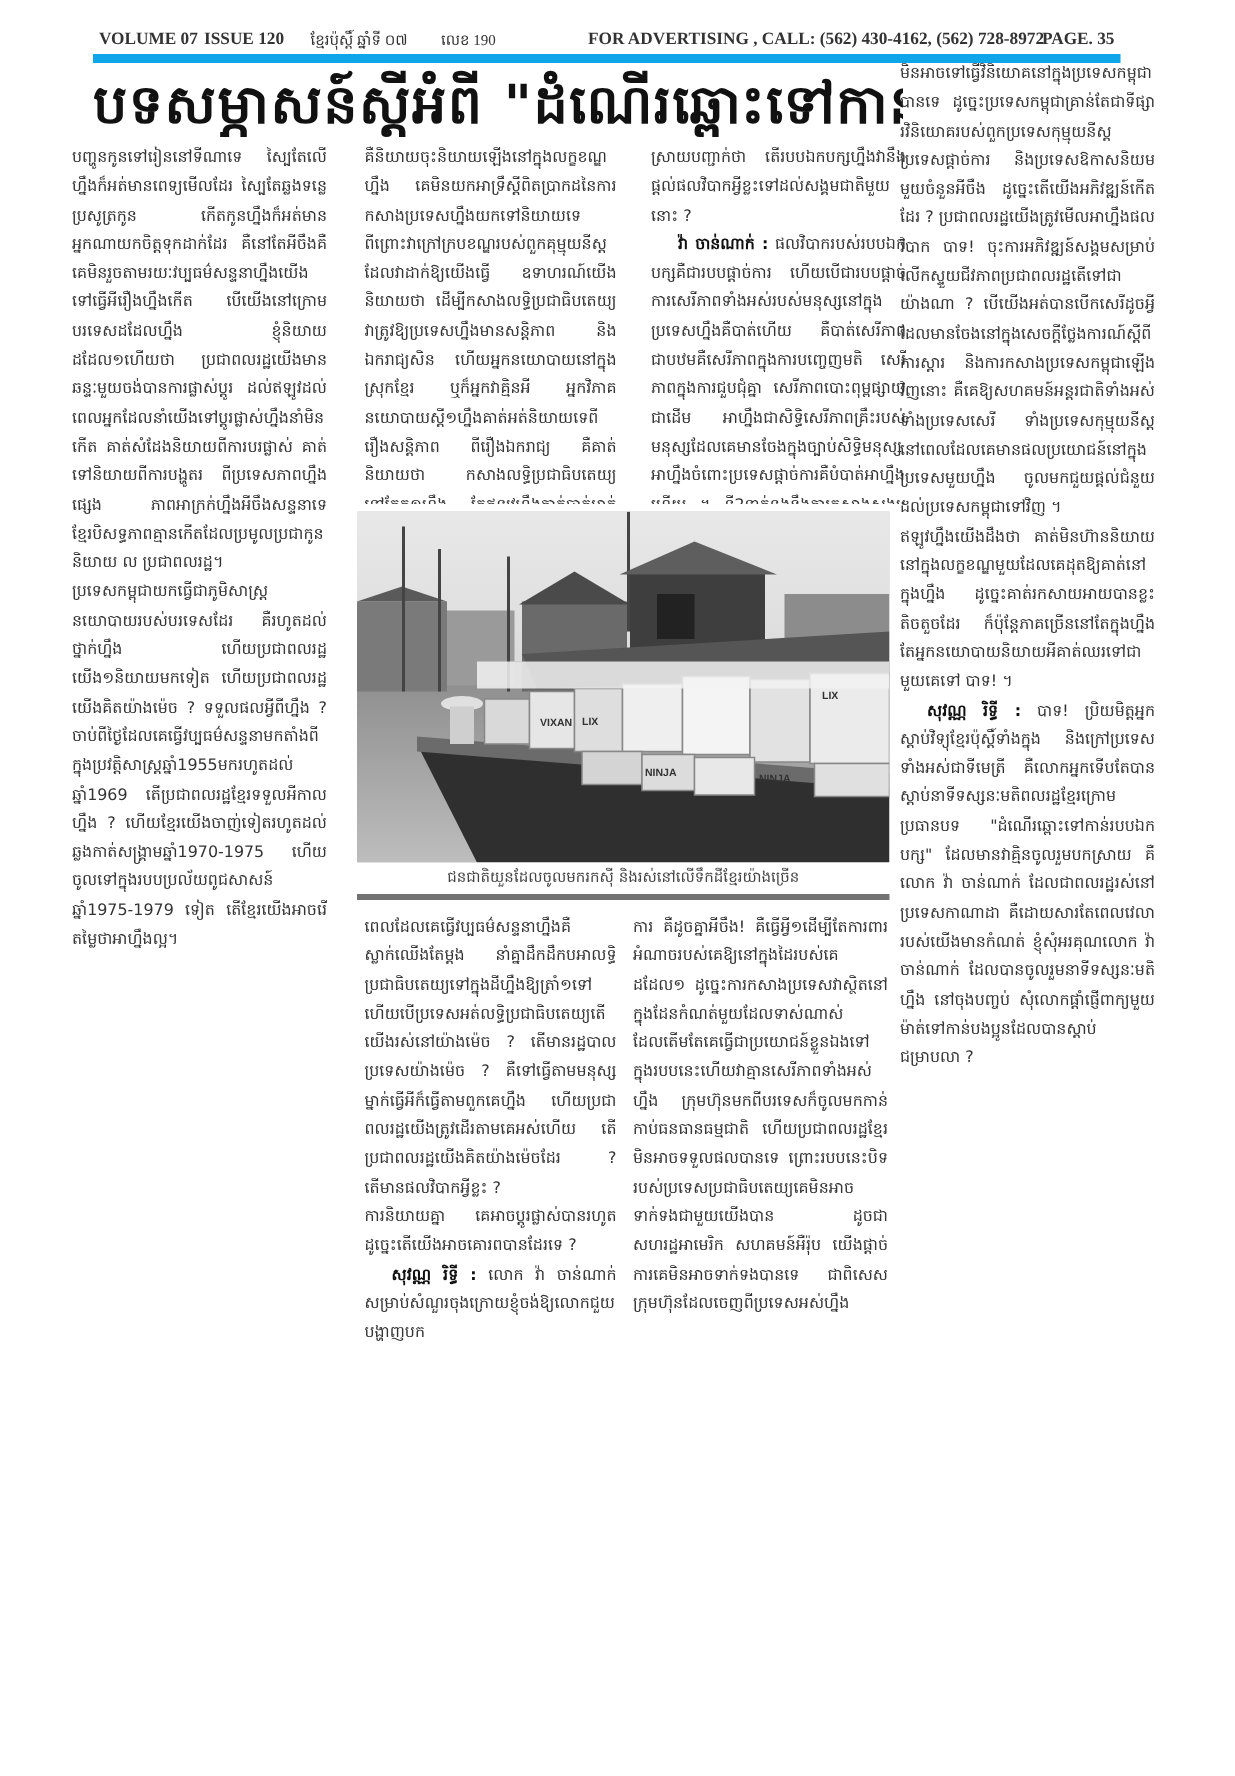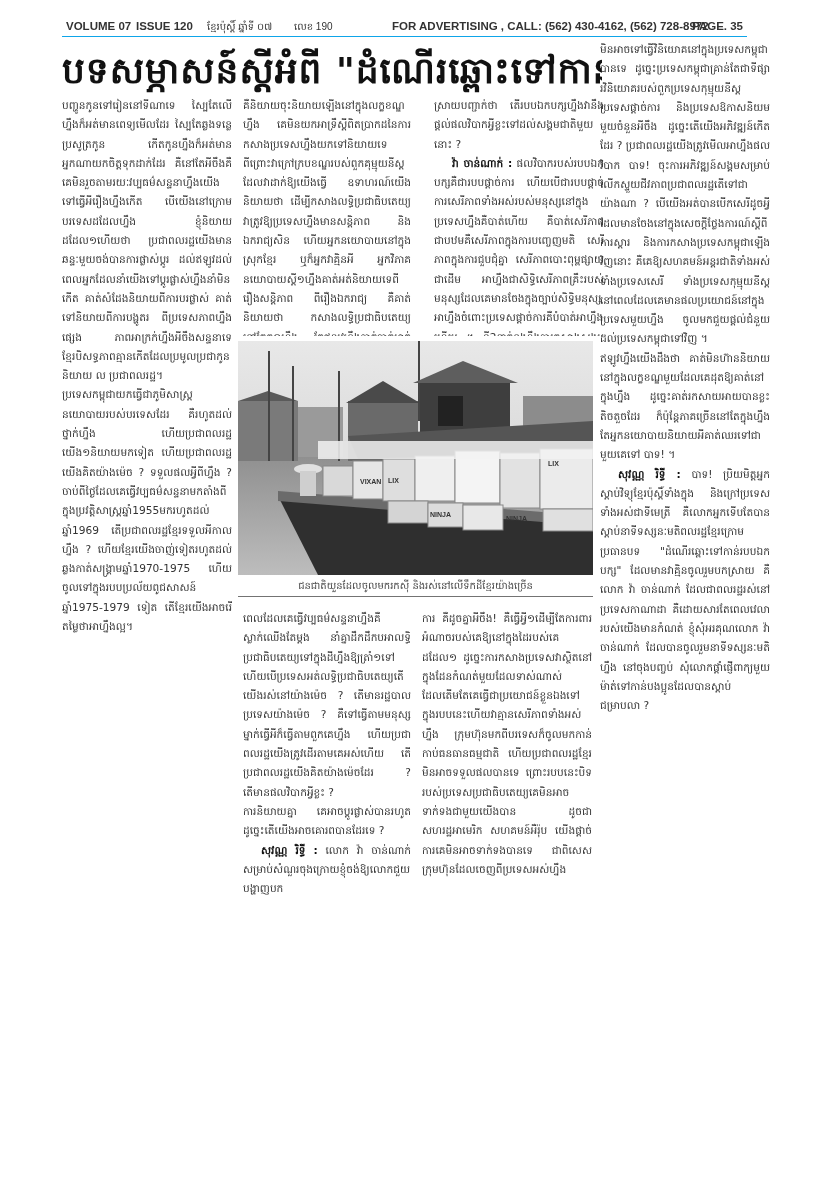--- a/index.html
+++ b/index.html
@@ -1,44 +1,44 @@
 <!DOCTYPE html>
 <html><head>
 <meta charset="utf-8">
 <style>
   html, body { margin: 0; padding: 0; background: #ffffff; }
   body { width: 823px; height: 1184px; position: relative; overflow: hidden; color: #222; font-family: "DejaVu Sans", sans-serif; }
   .page { position: absolute; left: 0; top: 0; width: 823px; height: 1184px; }
 
-  .header { position: absolute; left: 62px; top: 18px; width: 685px; height: 18px; border-bottom: 1px solid #0ea5e9; font-family: Liberation Sans, sans-serif; font-weight: bold; font-size: 11.5px; color: #333; }
+  .header { position: absolute; left: 62px; top: 18px; width: 685px; height: 18px; border-bottom: 6px solid #0ea5e9; font-family: Liberation Serif, serif; font-weight: bold; font-size: 11.5px; color: #333; }
   .header span { position: absolute; top: 2px; white-space: nowrap; }
   .h-vol { left: 4px; }
   .h-issue { left: 74px; }
   .h-khmer { left: 145px; font-weight: normal; font-size: 10px; top: 3px; }
   .h-khmer-no { left: 232px; font-weight: normal; font-size: 10px; top: 3px; }
   .h-ad { left: 330px; }
   .h-page { right: 4px; }
 
   .headline { position: absolute; left: 62px; top: 44px; width: 540px; height: 52px; font-family: "DejaVu Serif", serif; font-weight: bold; font-size: 36px; line-height: 52px; color: #111; white-space: nowrap; overflow: hidden; letter-spacing: 1px; }
 
   .col { position: absolute; font-family: "DejaVu Sans", sans-serif; font-size: 10.6px; line-height: 19.3px; color: #333; text-align: justify; overflow: hidden; }
   .col p { margin: 0; }
   .col .speaker { font-weight: bold; color: #111; }
   .col .indent { text-indent: 18px; }
 
-  .col-1 { left: 62px; top: 96px; width: 170px; height: 1000px; }
+  .col-1 { left: 48px; top: 96px; width: 170px; height: 1000px; }
   .col-2 { left: 243px; top: 96px; width: 168px; height: 240px; }
   .col-3 { left: 422px; top: 96px; width: 170px; height: 240px; margin-left: 12px; }
   .col-4 { left: 600px; top: 40px; width: 170px; height: 1080px; }
   .col-2b { left: 243px; top: 609px; width: 168px; height: 490px; }
   .col-3b { left: 422px; top: 609px; width: 170px; height: 490px; }
 
   .photo { position: absolute; left: 238px; top: 341px; width: 355px; height: 234px; overflow: hidden; background: #cfcfcf; }
   .photo svg { display: block; }
-  .caption { position: absolute; left: 238px; top: 578px; width: 355px; height: 18px; text-align: center; font-size: 10px; color: #444; border-bottom: 1px solid #737373; line-height: 16px; }
+  .caption { position: absolute; left: 238px; top: 578px; width: 355px; height: 18px; text-align: center; font-size: 10px; color: #444; border-bottom: 4px solid #737373; line-height: 16px; }
 </style>
 </head>
 <body>
 
 <div class="page">
 
   <div class="header">
     <span class="h-vol">VOLUME 07</span>
     <span class="h-issue">ISSUE 120</span>
     <span class="h-khmer">ខ្មែរប៉ុស្តិ៍ ឆ្នាំទី ០៧</span>

